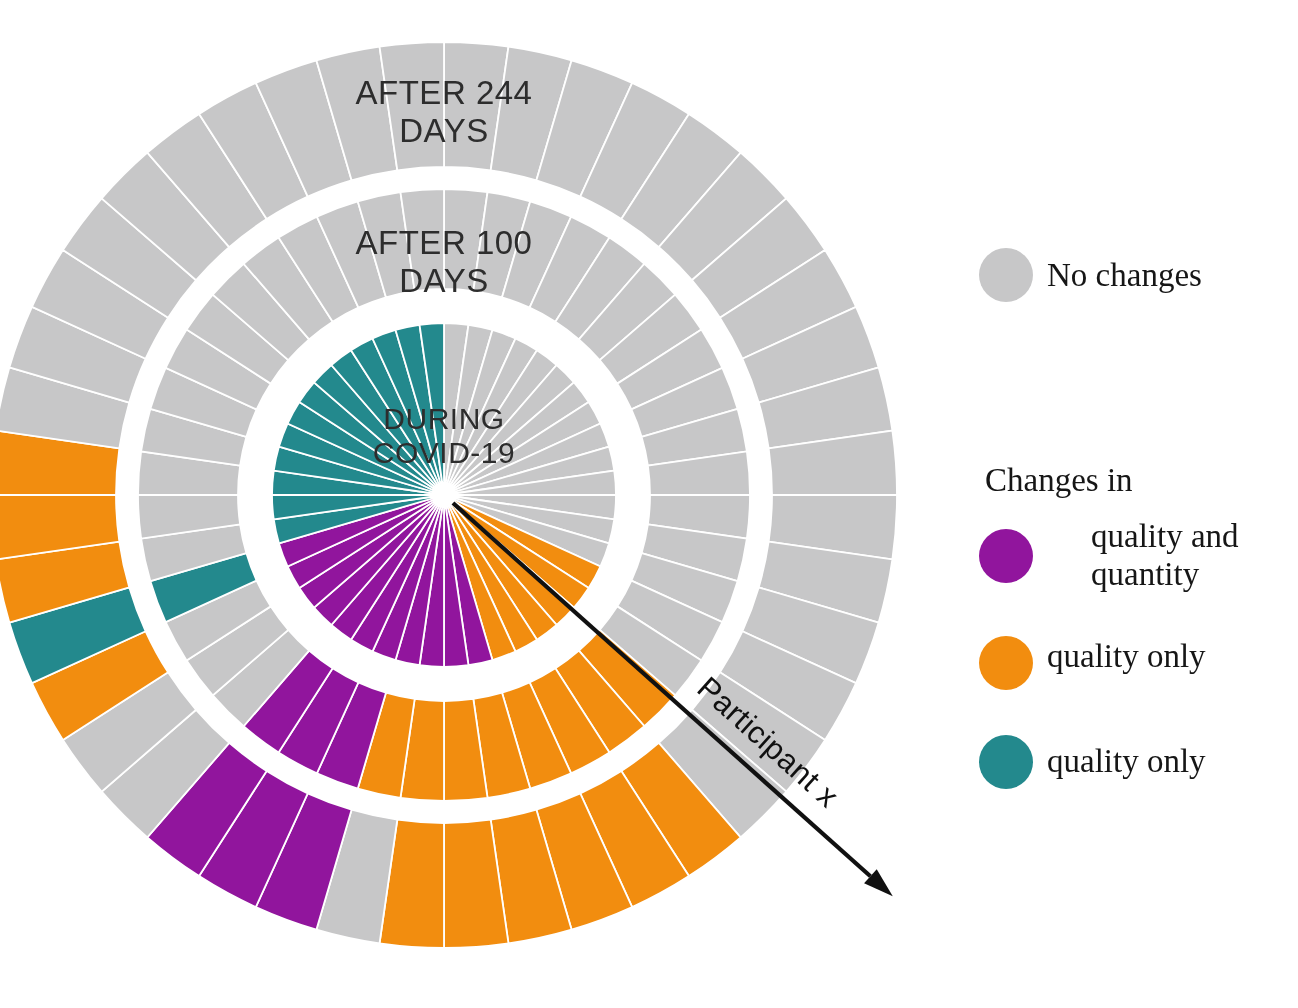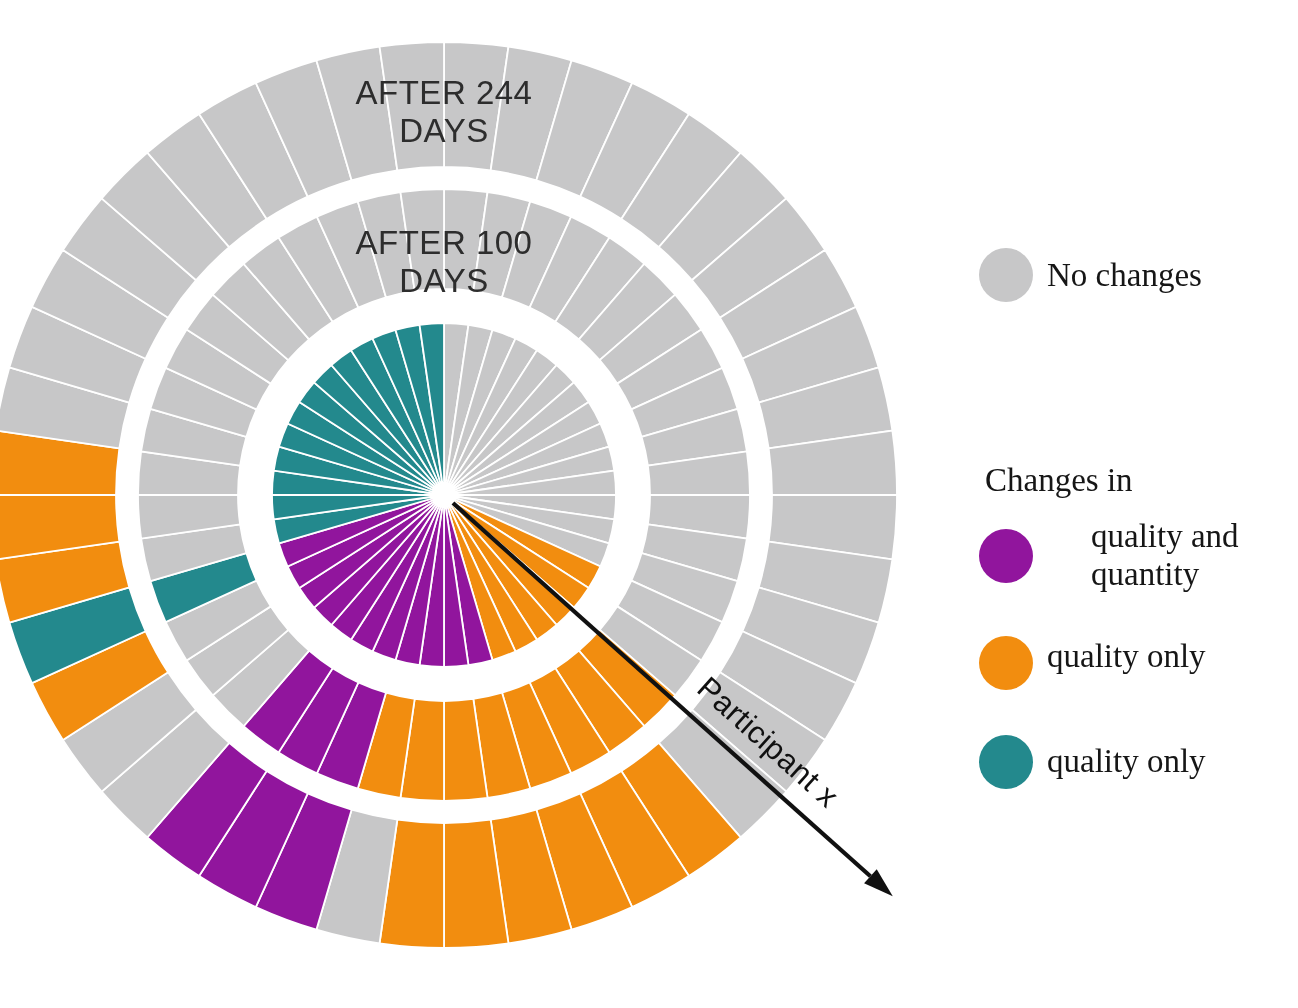--- a/index.html
+++ b/index.html
@@ -170,20 +170,24 @@
   <div class="ring-label" id="lbl-after244">
     <div>AFTER 244</div>
     <div>DAYS</div>
   </div>
 
   <div class="ring-label" id="lbl-after100">
     <div>AFTER 100</div>
     <div>DAYS</div>
   </div>
 
+  <div class="ring-label" id="lbl-during">
+    <div>DURING</div>
+    <div>COVID-19</div>
+  </div>
 
   <div class="participant">Participant x</div>
 
   <div class="legend-area">
 
     <div class="lg-row" style="left:979px;top:248px;">
       <span class="dot" style="background: rgb(199, 199, 200);"></span>
       <span class="lg-text" style="top:8px;">No changes</span>
     </div>
 

